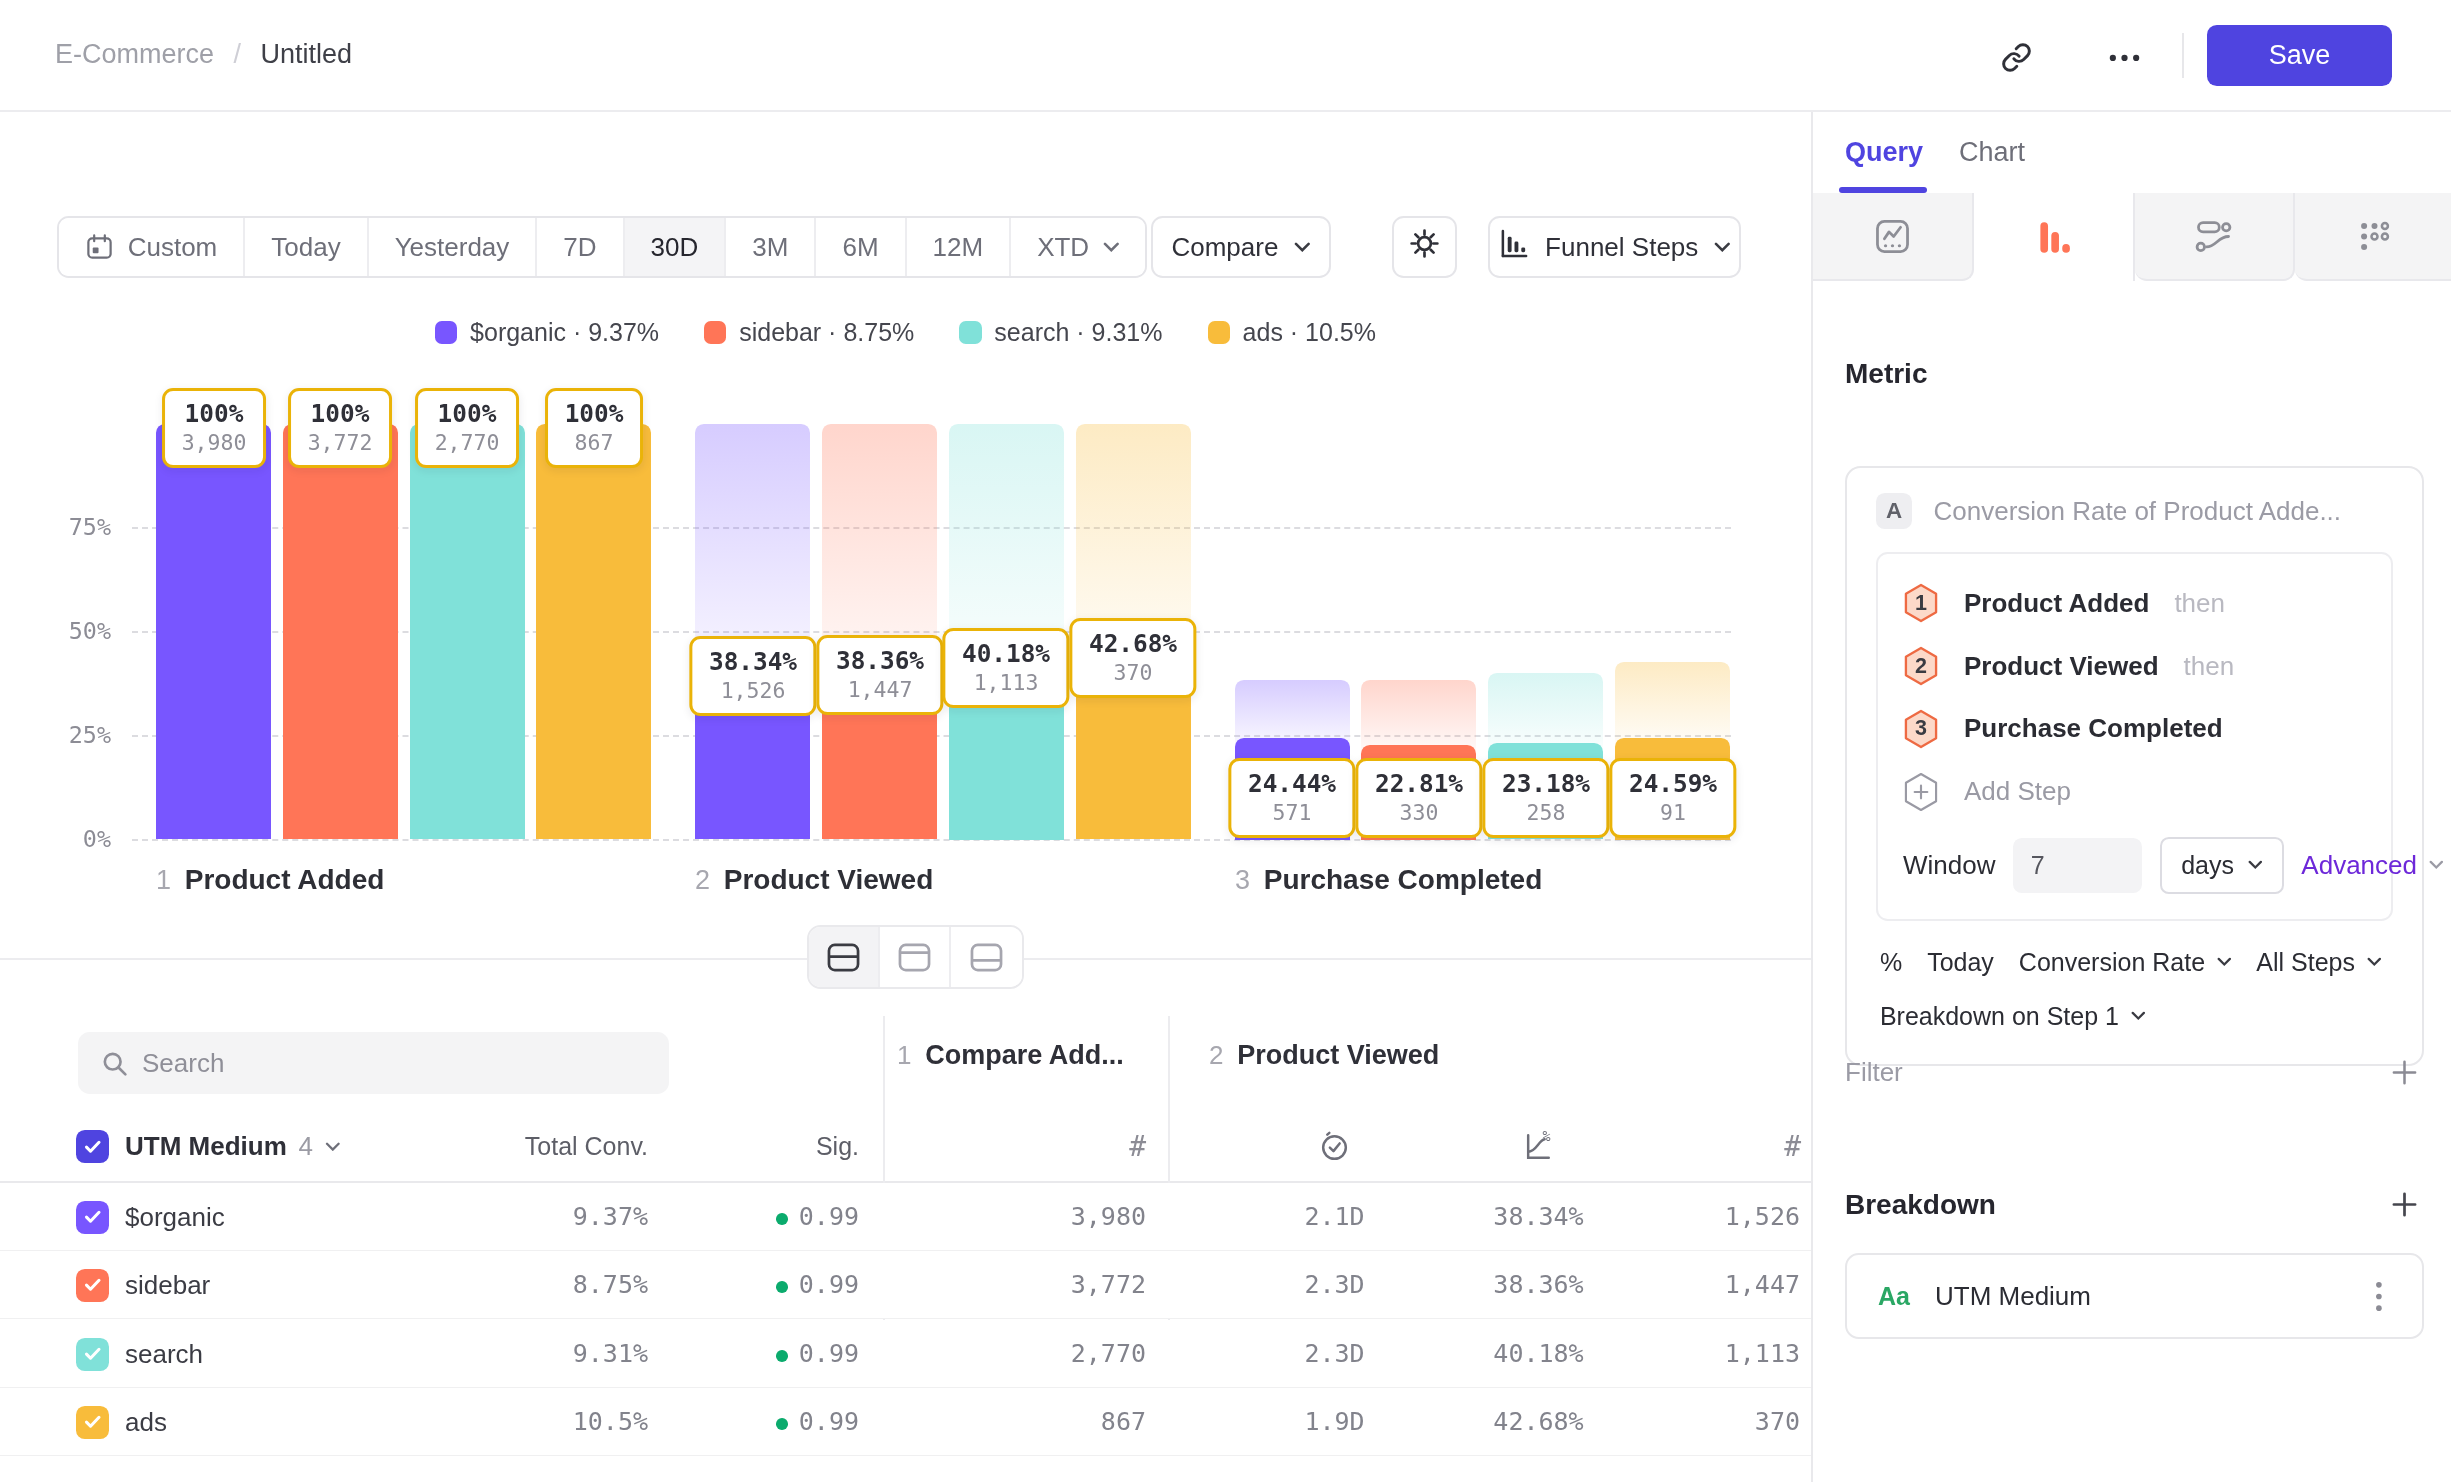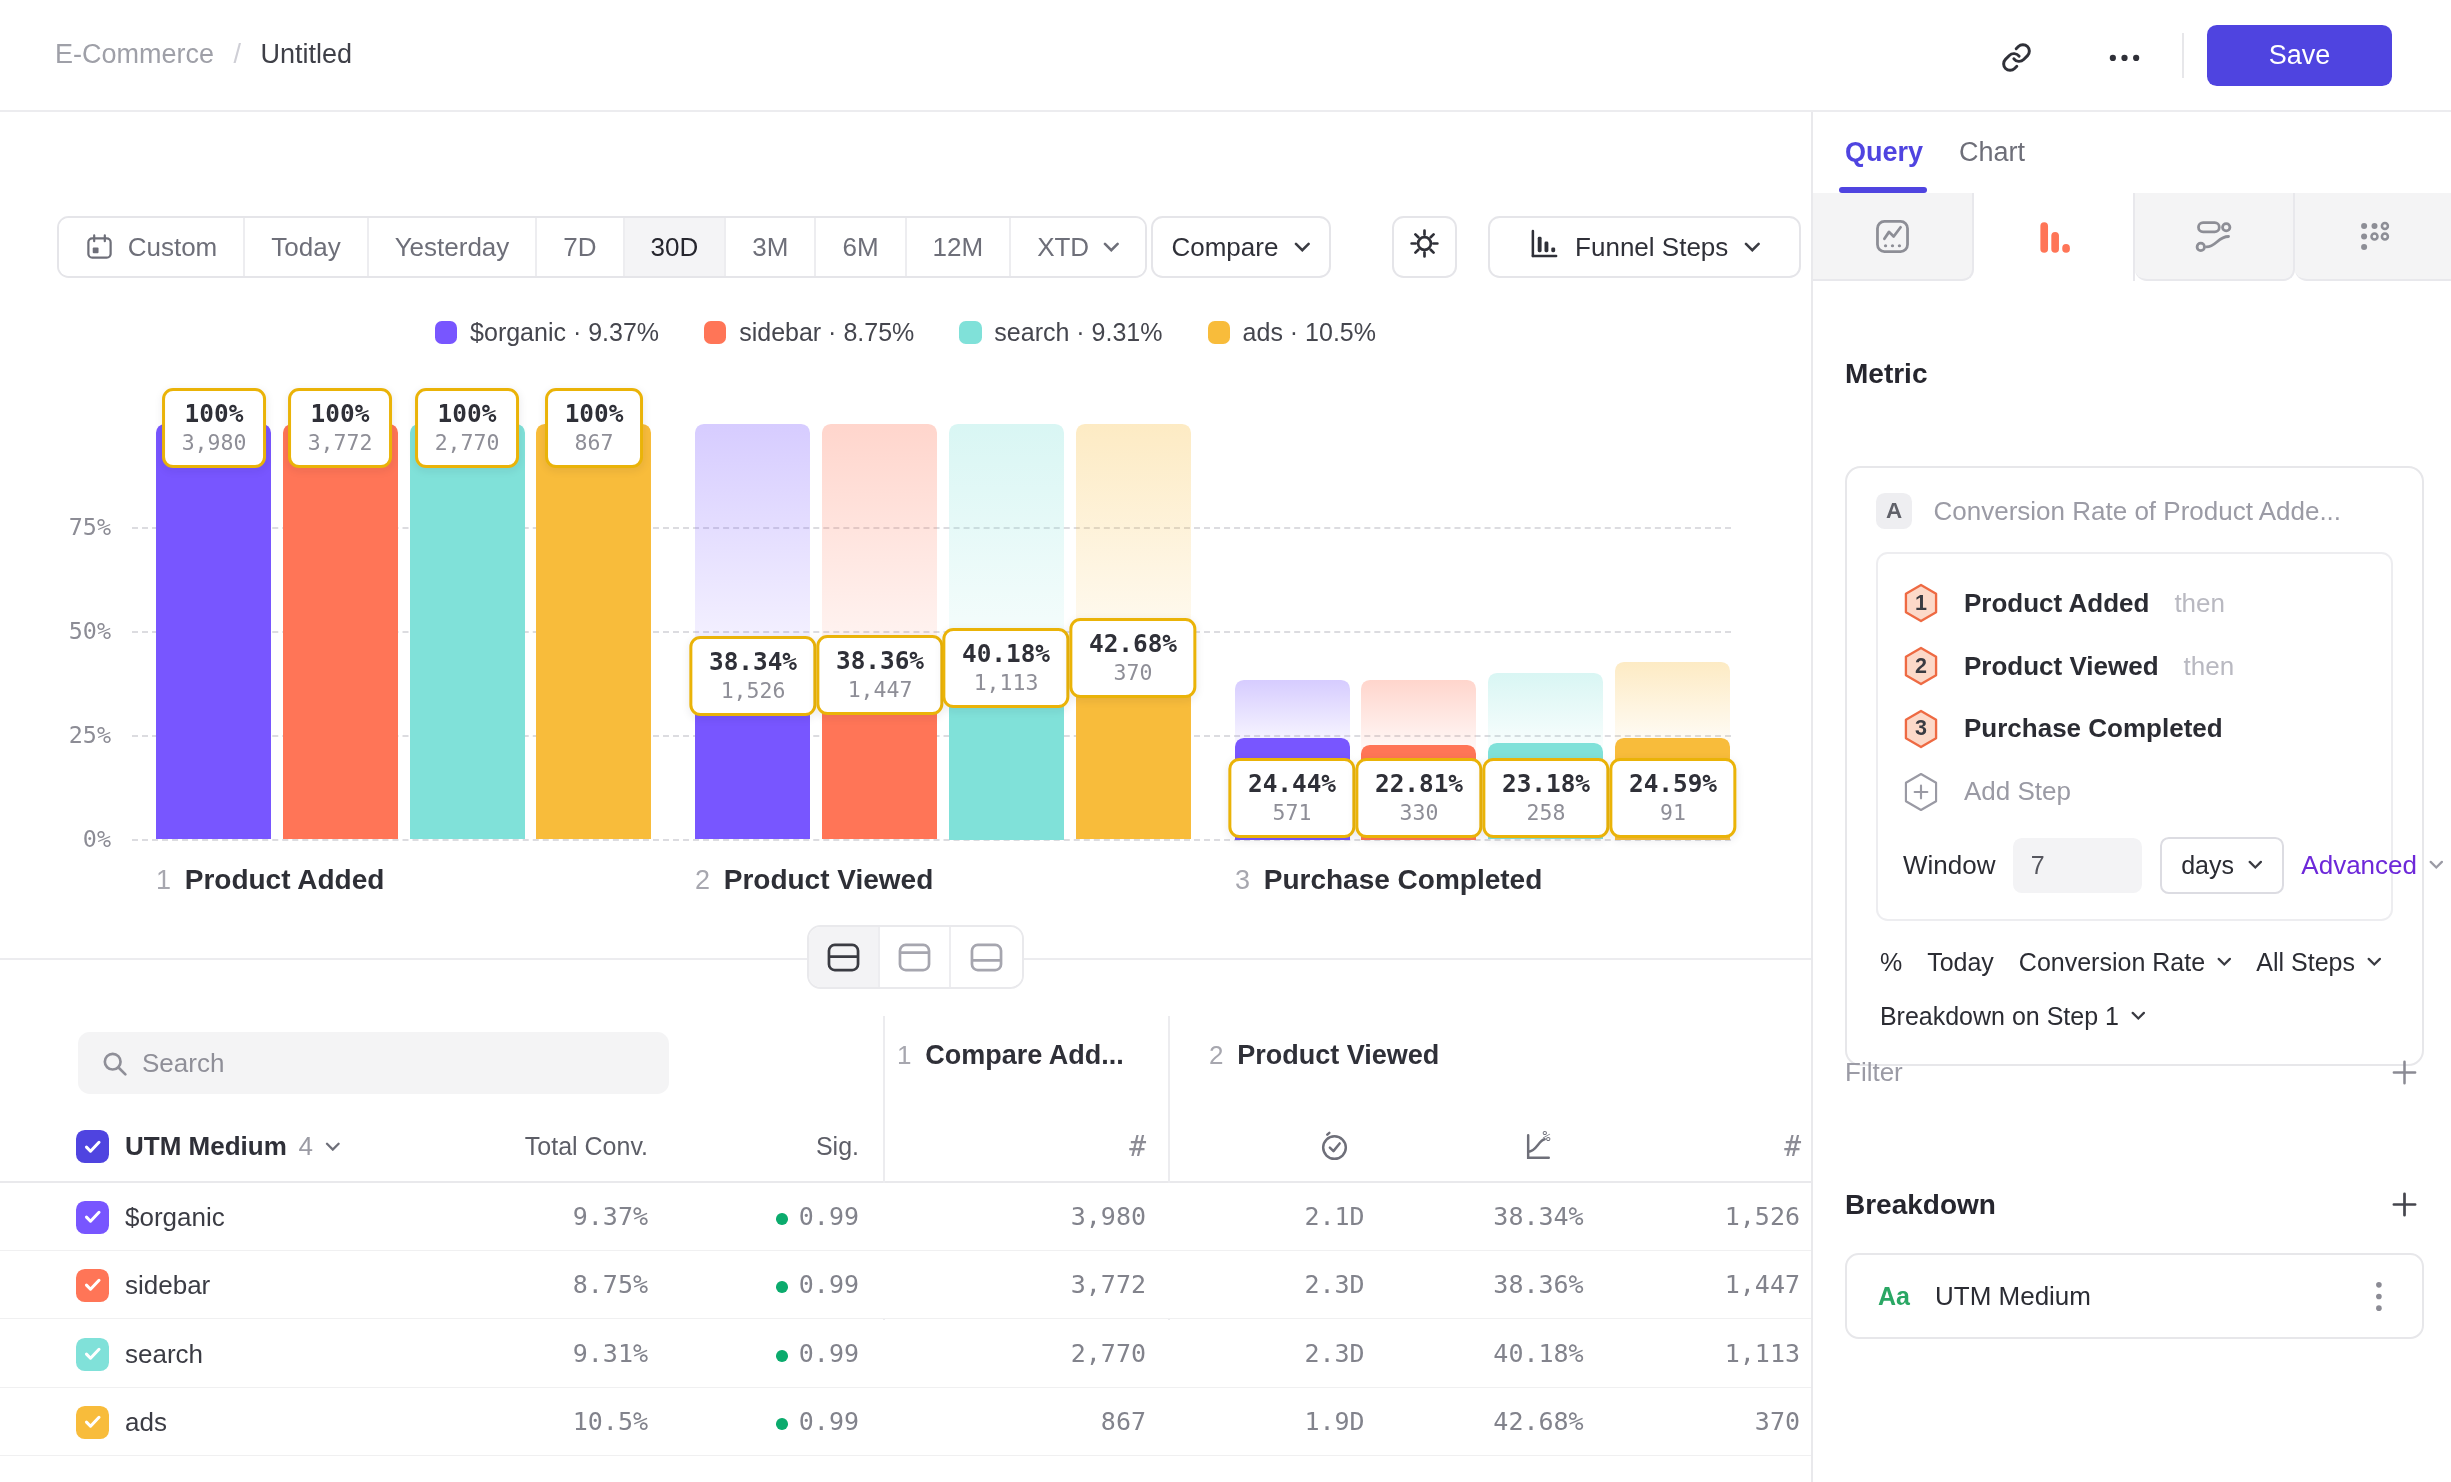--- a/index.html
+++ b/index.html
@@ -29,21 +29,21 @@
          border:2px solid #e5e5e9; border-radius:11.7px; overflow:hidden; background:#fff; }
   .seg-item { display:flex; align-items:center; gap:13.7px; padding:10px 26px; font-size:26px; color:#6e6f79;
               border-right:2px solid #ededf0; cursor:pointer; background:#fff; white-space:nowrap; }
   .seg-item:last-child { border-right:none; }
   .seg-item.active { background:#f4f4f6; color:#26262e; font-weight:500; }
   .toolbtn { position:absolute; top:216px; height:62px; display:flex; align-items:center; justify-content:center; gap:15.6px;
              border:2px solid #e5e5e9; border-radius:11.7px; background:#fff; font-size:26px; color:#2f3038; font-weight:500;
              font-family:"Liberation Sans",sans-serif; cursor:pointer; }
   .compare-btn { left:1151px; width:180px;text-align:center; }
   .gear-btn { left:1392px; width:65px; }
-  .funnelview-btn { left:1488px; width:313px; }
+  .funnelview-btn { left:1488px; width:253px; }
 
   
   .legend { position:absolute; left:0; top:318px; width:1811px; display:flex; justify-content:center; gap:45px; }
   .legend-item { display:flex; align-items:center; gap:12.7px; font-size:25px; color:#45464e; cursor:pointer; }
   .legend-sw { width:22.4px; height:22.4px; border-radius:6.8px; }
 
   
   .gridline { position:absolute; height:0; border-top:2px dashed #dcdce0; z-index:0; }
   .ytick { position:absolute; left:35px; width:76px; text-align:right; font-size:23.4px; color:#8c8c95; z-index:1; }
   .fbar { position:absolute; border-radius:8.8px 8.8px 0 0; z-index:2; cursor:pointer; }

